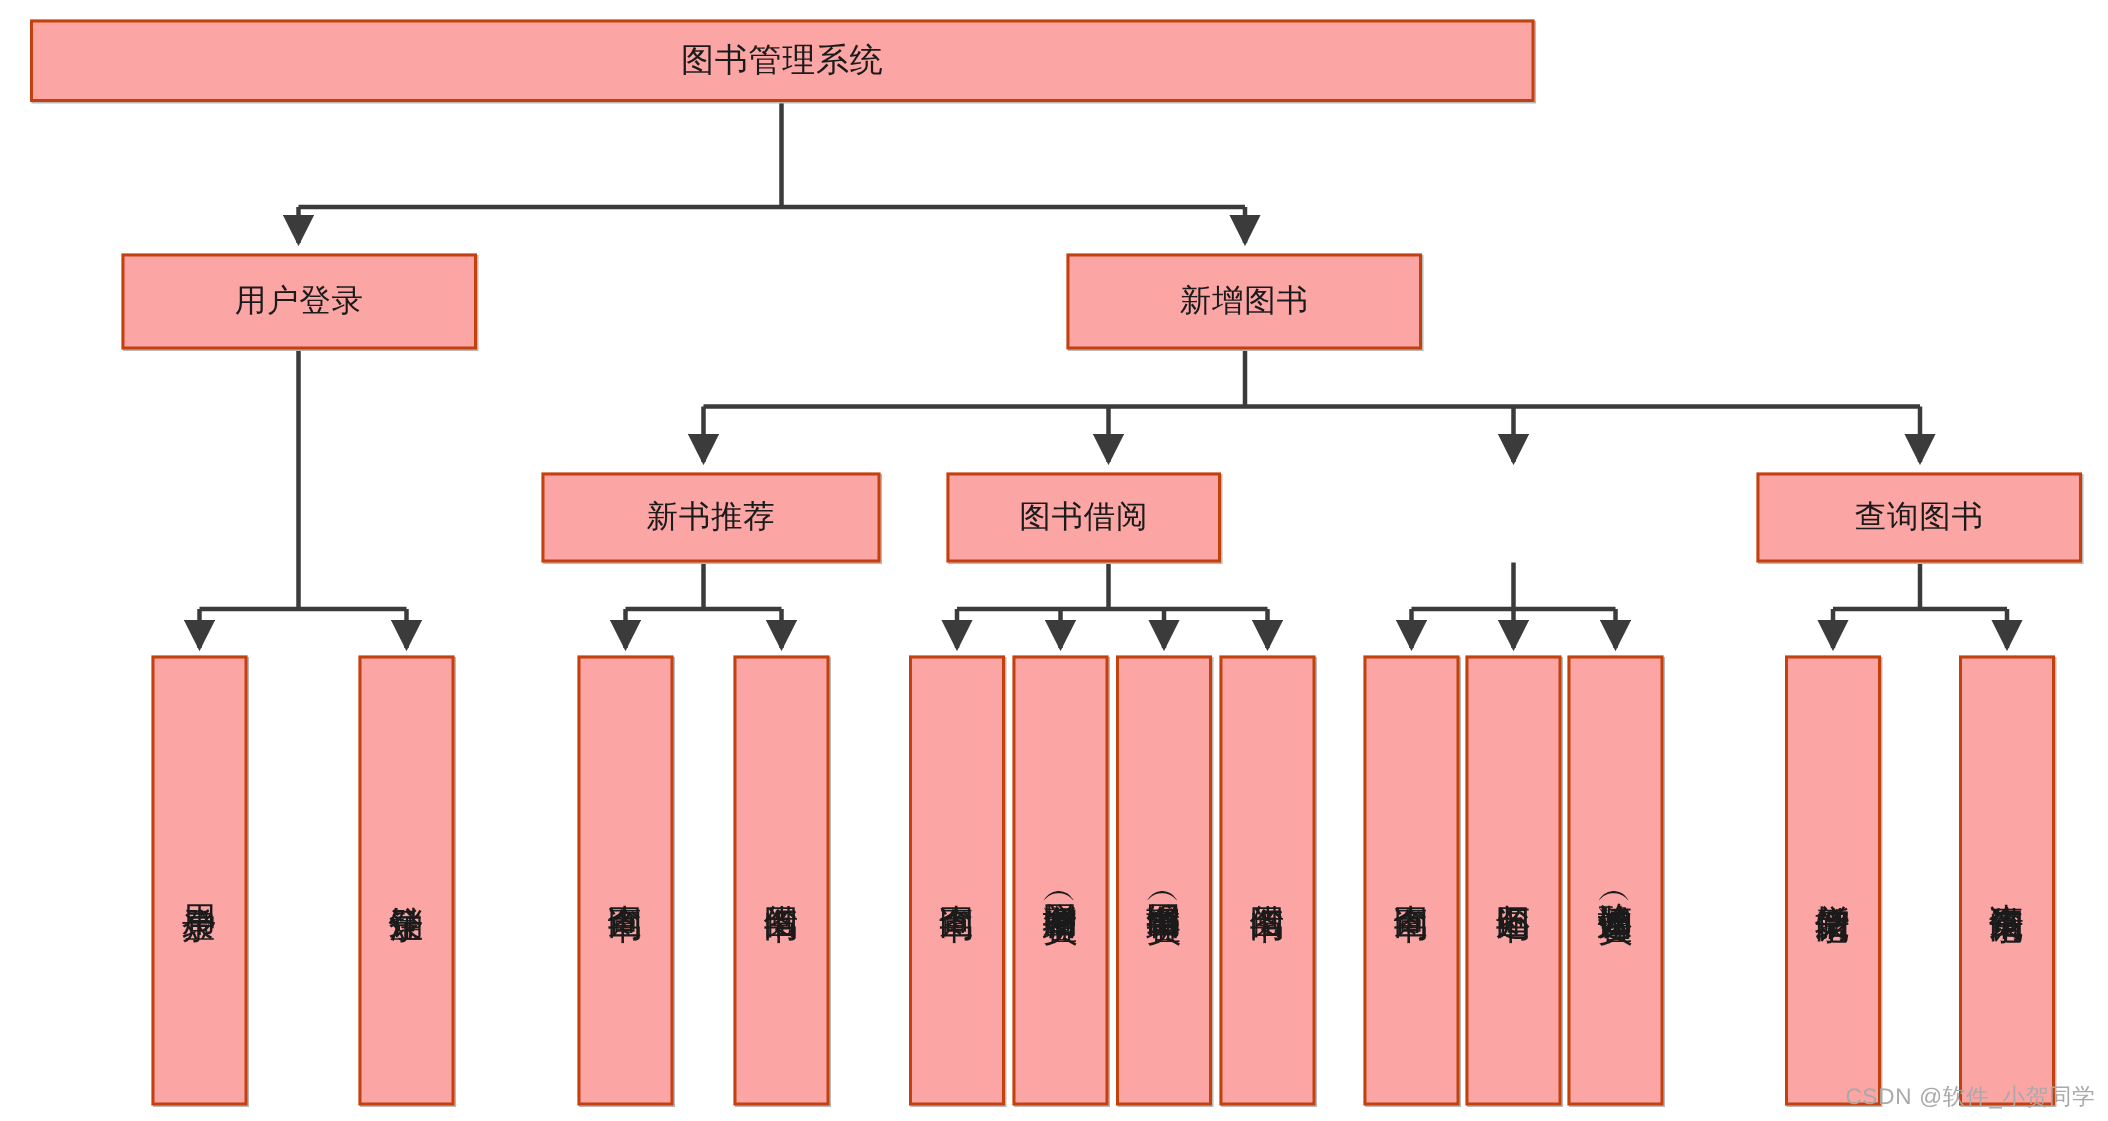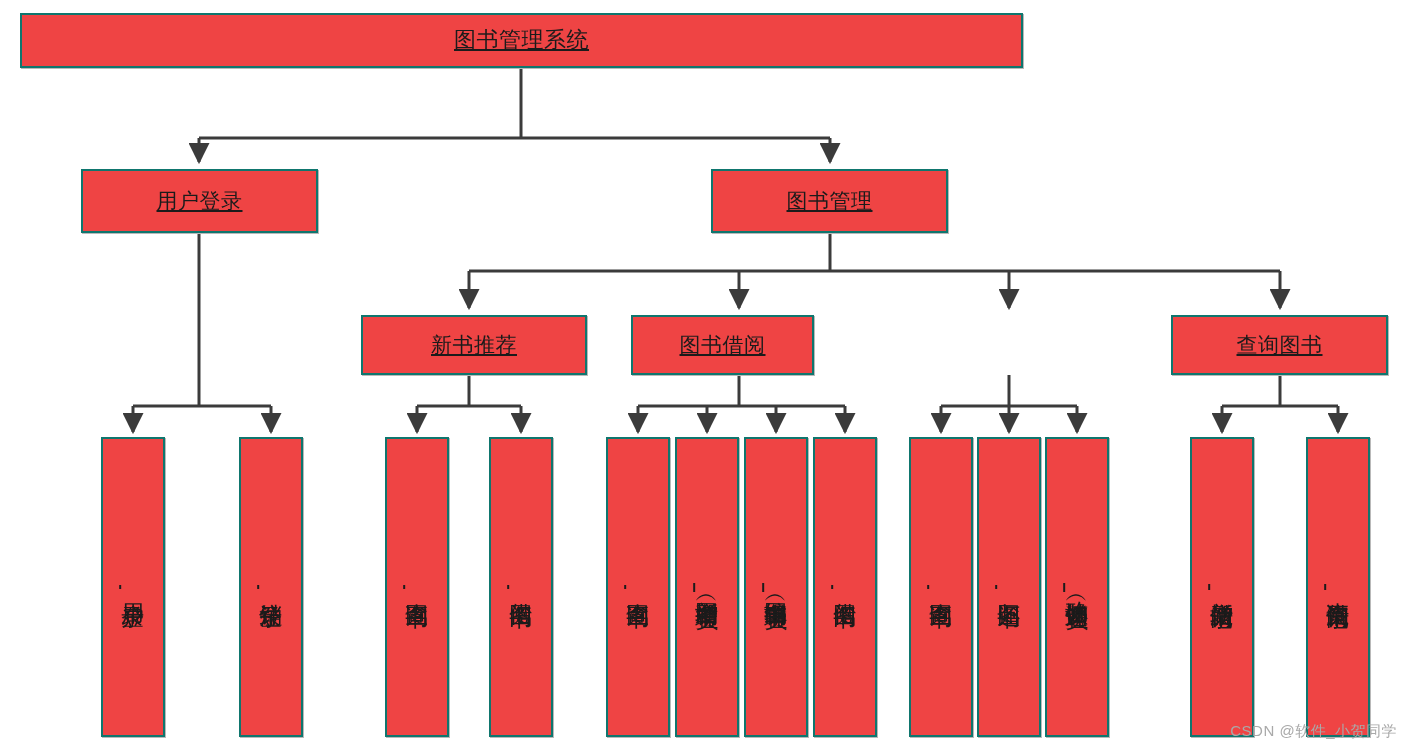--- a/index.html
+++ b/index.html
@@ -9,28 +9,27 @@
     font-family:"Liberation Sans","DejaVu Sans",sans-serif;
     overflow:hidden;
     position:relative;
   }
   #canvas{position:absolute;left:0;top:0;width:1405px;height:747px;}
   #edges{position:absolute;left:0;top:0;width:1405px;height:747px;pointer-events:none;}
 
   .node{
     position:absolute;
     box-sizing:border-box;
-    background:#ef4444;
-    border:2px solid #0f766e;
+    background:#fca5a5;
+    border:2px solid #c2410c;
     box-shadow:1px 1px 0 0 #b9b9b9;
     display:flex;
     align-items:center;
     justify-content:center;
     color:#1b1b1b;
-    text-decoration:underline;
   }
   .node .lbl{
     display:block;
     text-align:center;
     letter-spacing:0.5px;
   }
   
   .node.h .lbl{font-size:21px;line-height:1.1;white-space:nowrap;}
   .node.root .lbl{font-size:22px;}
 
@@ -116,21 +115,21 @@
   </svg>
 
   <div class="node h root" style="left:20px;top:13px;width:1003px;height:55px;">
     <span class="lbl">图书管理系统</span>
   </div>
 
   <div class="node h" style="left:81px;top:169px;width:237px;height:64px;">
     <span class="lbl">用户登录</span>
   </div>
   <div class="node h" style="left:711px;top:169px;width:237px;height:64px;">
-    <span class="lbl">图书管理</span>
+    <span class="lbl">新增图书</span>
   </div>
 
   <div class="node h" style="left:361px;top:315px;width:226px;height:60px;">
     <span class="lbl">新书推荐</span>
   </div>
   <div class="node h" style="left:631px;top:315px;width:183px;height:60px;">
     <span class="lbl">图书借阅</span>
   </div>
   <div class="node h" style="left:1171px;top:315px;width:217px;height:60px;">
     <span class="lbl">查询图书</span>

